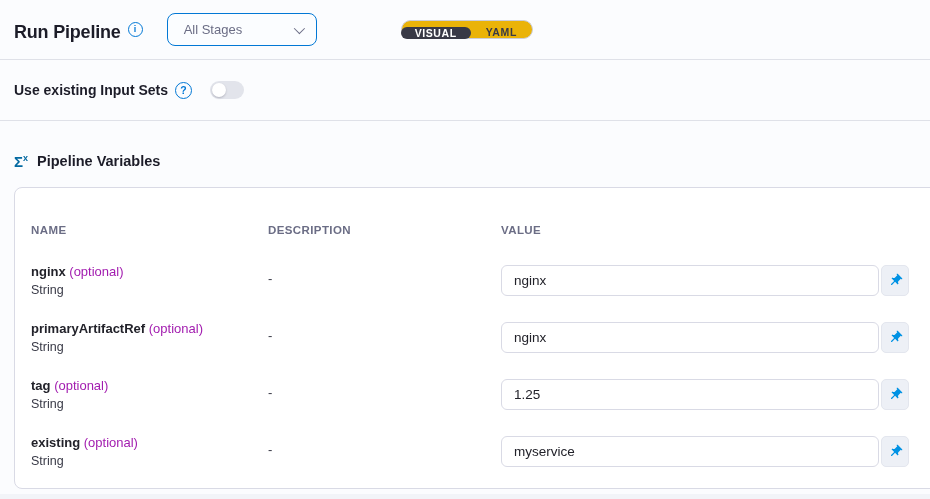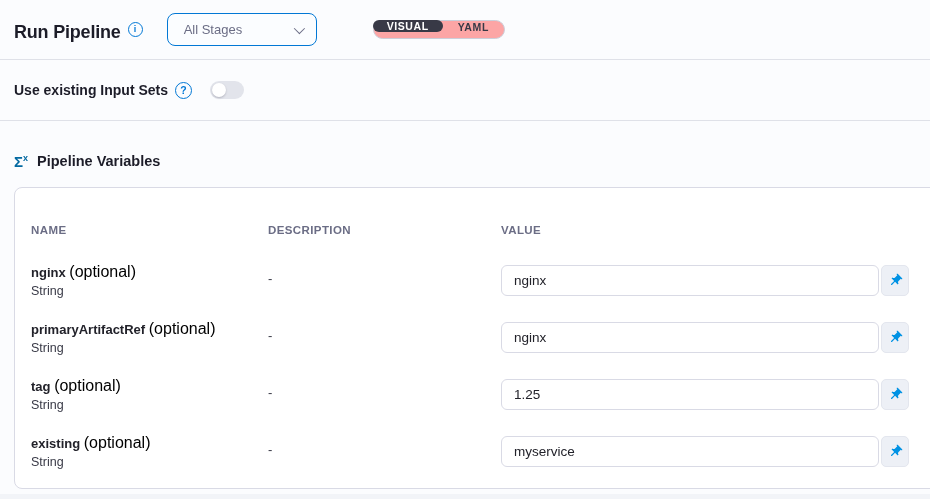--- a/index.html
+++ b/index.html
@@ -58,27 +58,27 @@
     font-weight: 500;
     color: #6b6d85;
   }
   .chevron {
     width: 8px; height: 8px;
     border-right: 1.8px solid #6b6d85;
     border-bottom: 1.8px solid #6b6d85;
     transform: rotate(45deg) translateY(-2px);
   }
   .view-toggle {
-    margin-left: 56px;
+    margin-left: 84px;
     height: 19px;
     display: flex;
-    align-items: flex-start;
+    align-items: flex-end;
     border: 1px solid #ccced9;
     border-radius: 10px;
-    background: #fca5a5;
+    background: #eab308;
   }
   .view-toggle .seg {
     border: none;
     background: transparent;
     font-family: inherit;
     font-size: 10.5px;
     font-weight: bold;
     letter-spacing: 0.6px;
     color: #383946;
     padding: 0 15px;
@@ -182,21 +182,21 @@
   .tbody { margin-top: 16px; }
   .trow {
     display: grid;
     grid-template-columns: 237px 233px 408px;
     height: 57px;
     padding-top: 13px;
     align-items: start;
   }
   .name-cell .line1 { font-size: 13px; line-height: 14px; }
   .var-name { font-weight: bold; color: #22222a; }
-  .opt { color: #000000; font-size: 16px; }
+  .opt { color: #a21caf; font-size: 13px; }
   .var-type { margin-top: 4px; font-size: 12.5px; color: #383946; }
   .desc-cell { font-size: 13px; color: #383946; padding-top: 6px; }
 
   .input-group {
     display: flex;
     align-items: stretch;
     height: 31px;
     width: 408px;
   }
   .input-group input {

